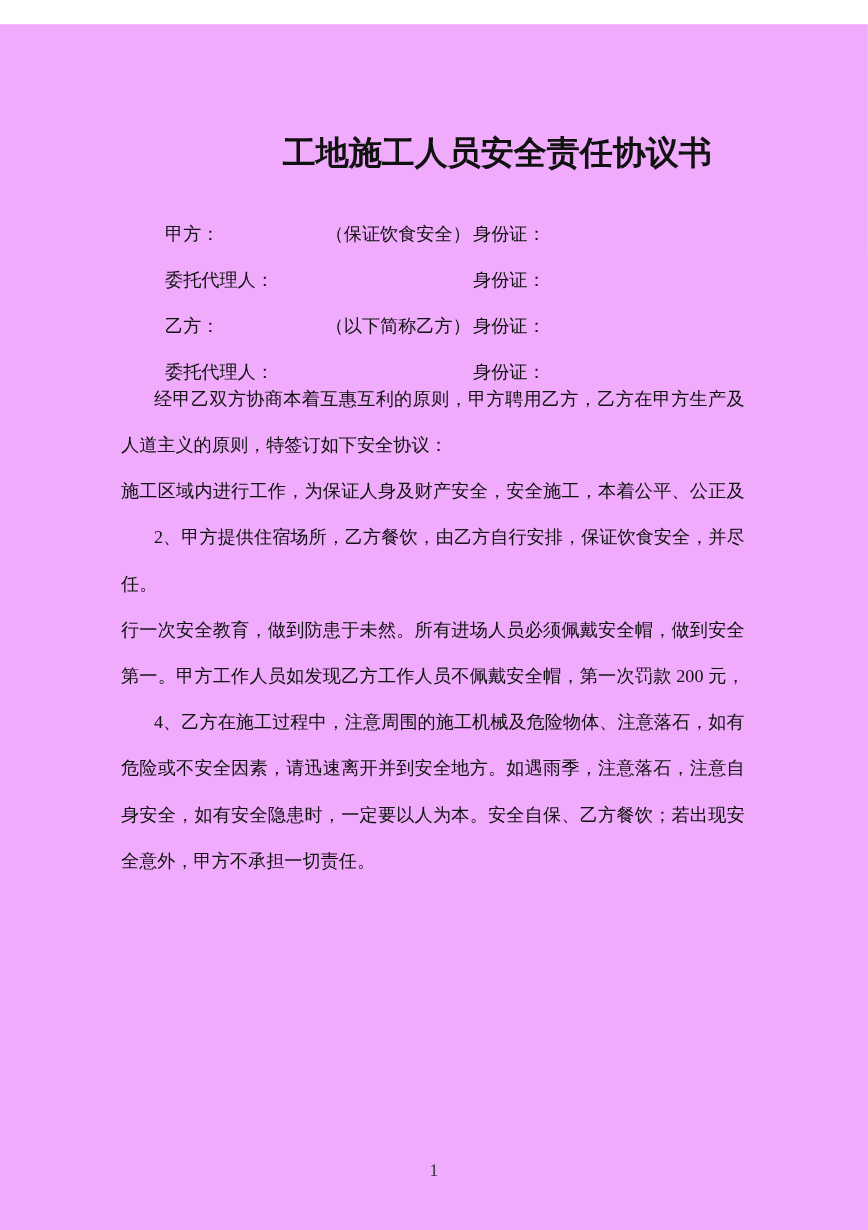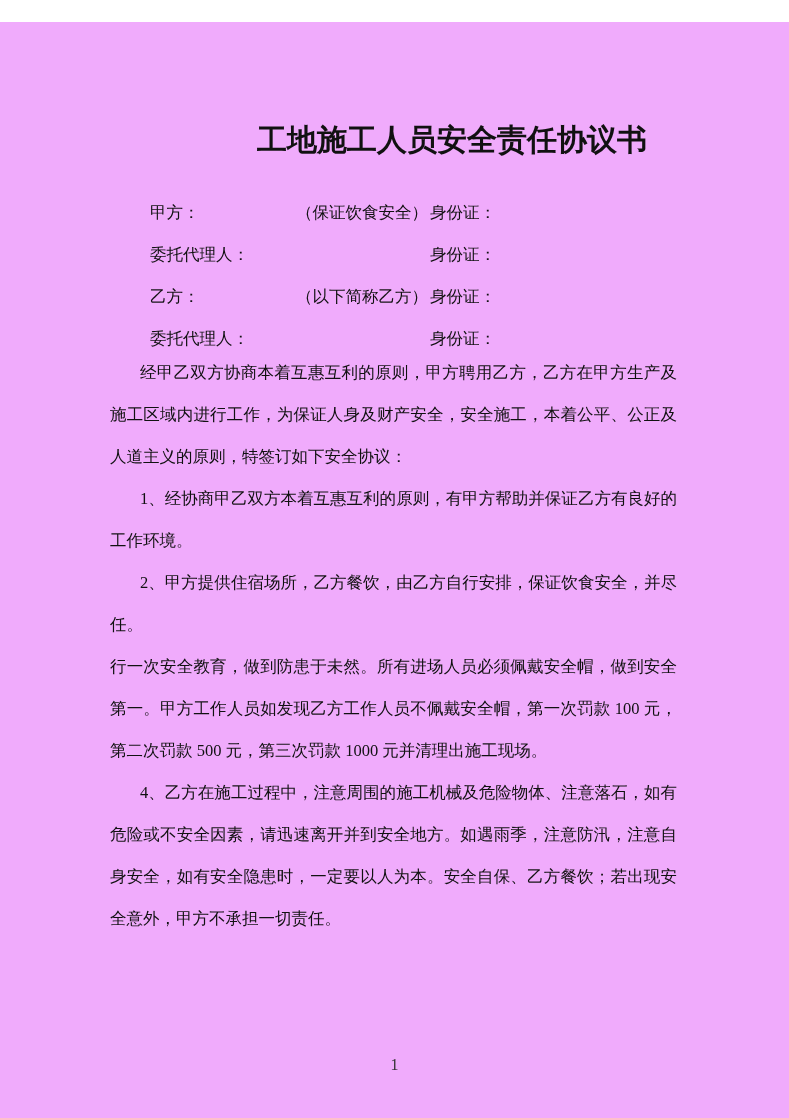--- a/index.html
+++ b/index.html
@@ -37,21 +37,21 @@
   }
   .party-row .p-label { position: absolute; left: 150px; }
   .party-row .p-note  { position: absolute; left: 296px; }
   .party-row .p-id    { position: absolute; left: 430px; }
   #party-0 { top: 170px; }
   #party-1 { top: 212px; }
   #party-2 { top: 254px; }
   #party-3 { top: 296px; }
   .doc-body {
     position: absolute;
-    top: 330px;
+    top: 320px;
     left: 110px;
     width: 567px;
   }
   .ln {
     height: 42px;
     line-height: 42px;
     font-size: 16.5px;
     text-align: justify;
     text-align-last: justify;
     white-space: nowrap;
@@ -97,43 +97,38 @@
   <div class="party-row" id="party-3">
     <span class="p-label">委托代理人：</span>
     <span class="p-note"></span>
     <span class="p-id">身份证：</span>
   </div>
 
   <div class="doc-body">
 
     <div>
       <div class="ln fi">经甲乙双方协商本着互惠互利的原则，甲方聘用乙方，乙方在甲方生产及</div>
+      <div class="ln la">人道主义的原则，特签订如下安全协议：</div>
       <div class="ln">施工区域内进行工作，为保证人身及财产安全，安全施工，本着公平、公正及</div>
-      <div class="ln la">人道主义的原则，特签订如下安全协议：</div>
     </div>
 
-    <div>
-      <div class="ln fi">1、经协商甲乙双方本着互惠互利的原则，有甲方帮助并保证乙方有良好的</div>
-      <div class="ln la">工作环境。</div>
-    </div>
 
     <div>
       <div class="ln fi">2、甲方提供住宿场所，乙方餐饮，由乙方自行安排，保证饮食安全，并尽</div>
       <div class="ln la">任。</div>
     </div>
 
     <div>
       <div class="ln">行一次安全教育，做到防患于未然。所有进场人员必须佩戴安全帽，做到安全</div>
-      <div class="ln">第一。甲方工作人员如发现乙方工作人员不佩戴安全帽，第一次罚款 100 元，</div>
-      <div class="ln la">第二次罚款 500 元，第三次罚款 1000 元并清理出施工现场。</div>
+      <div class="ln">第一。甲方工作人员如发现乙方工作人员不佩戴安全帽，第一次罚款 200 元，</div>
     </div>
 
     <div>
       <div class="ln fi">4、乙方在施工过程中，注意周围的施工机械及危险物体、注意落石，如有</div>
-      <div class="ln">危险或不安全因素，请迅速离开并到安全地方。如遇雨季，注意防汛，注意自</div>
+      <div class="ln">危险或不安全因素，请迅速离开并到安全地方。如遇雨季，注意落石，注意自</div>
       <div class="ln">身安全，如有安全隐患时，一定要以人为本。安全自保、乙方餐饮；若出现安</div>
       <div class="ln la">全意外，甲方不承担一切责任。</div>
     </div>
 
   </div>
 
   <div class="page-footer">1</div>
 
 </div>
 

